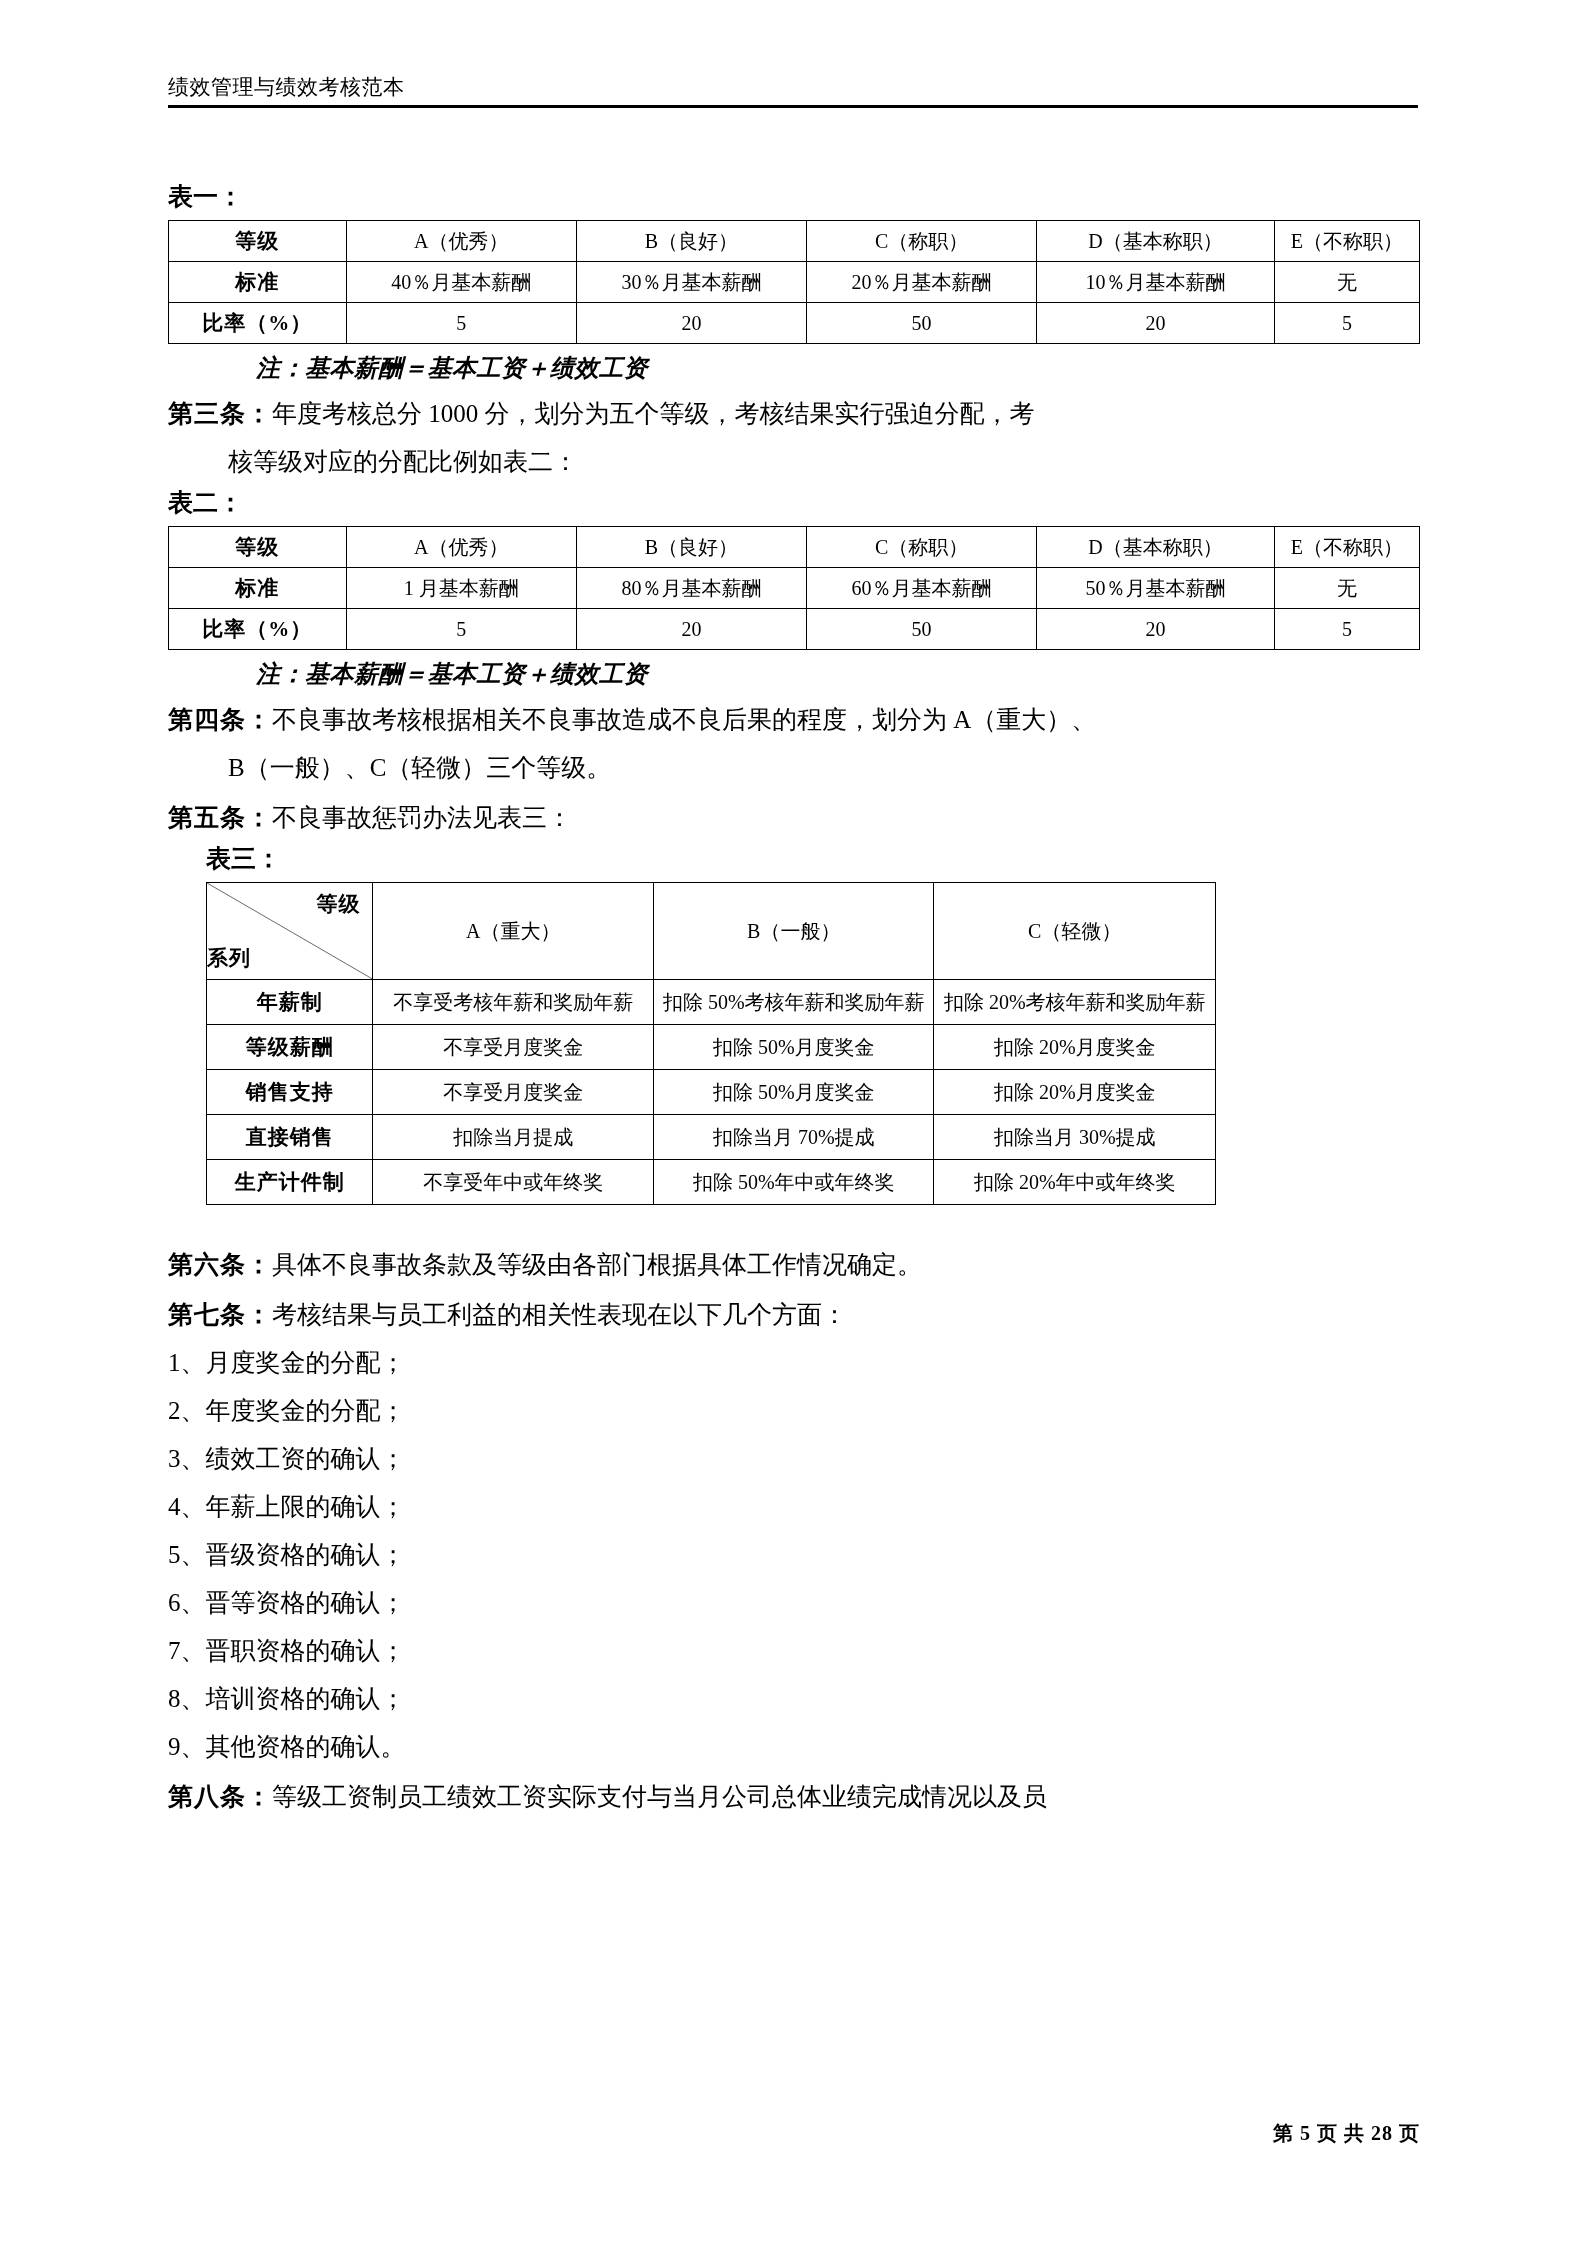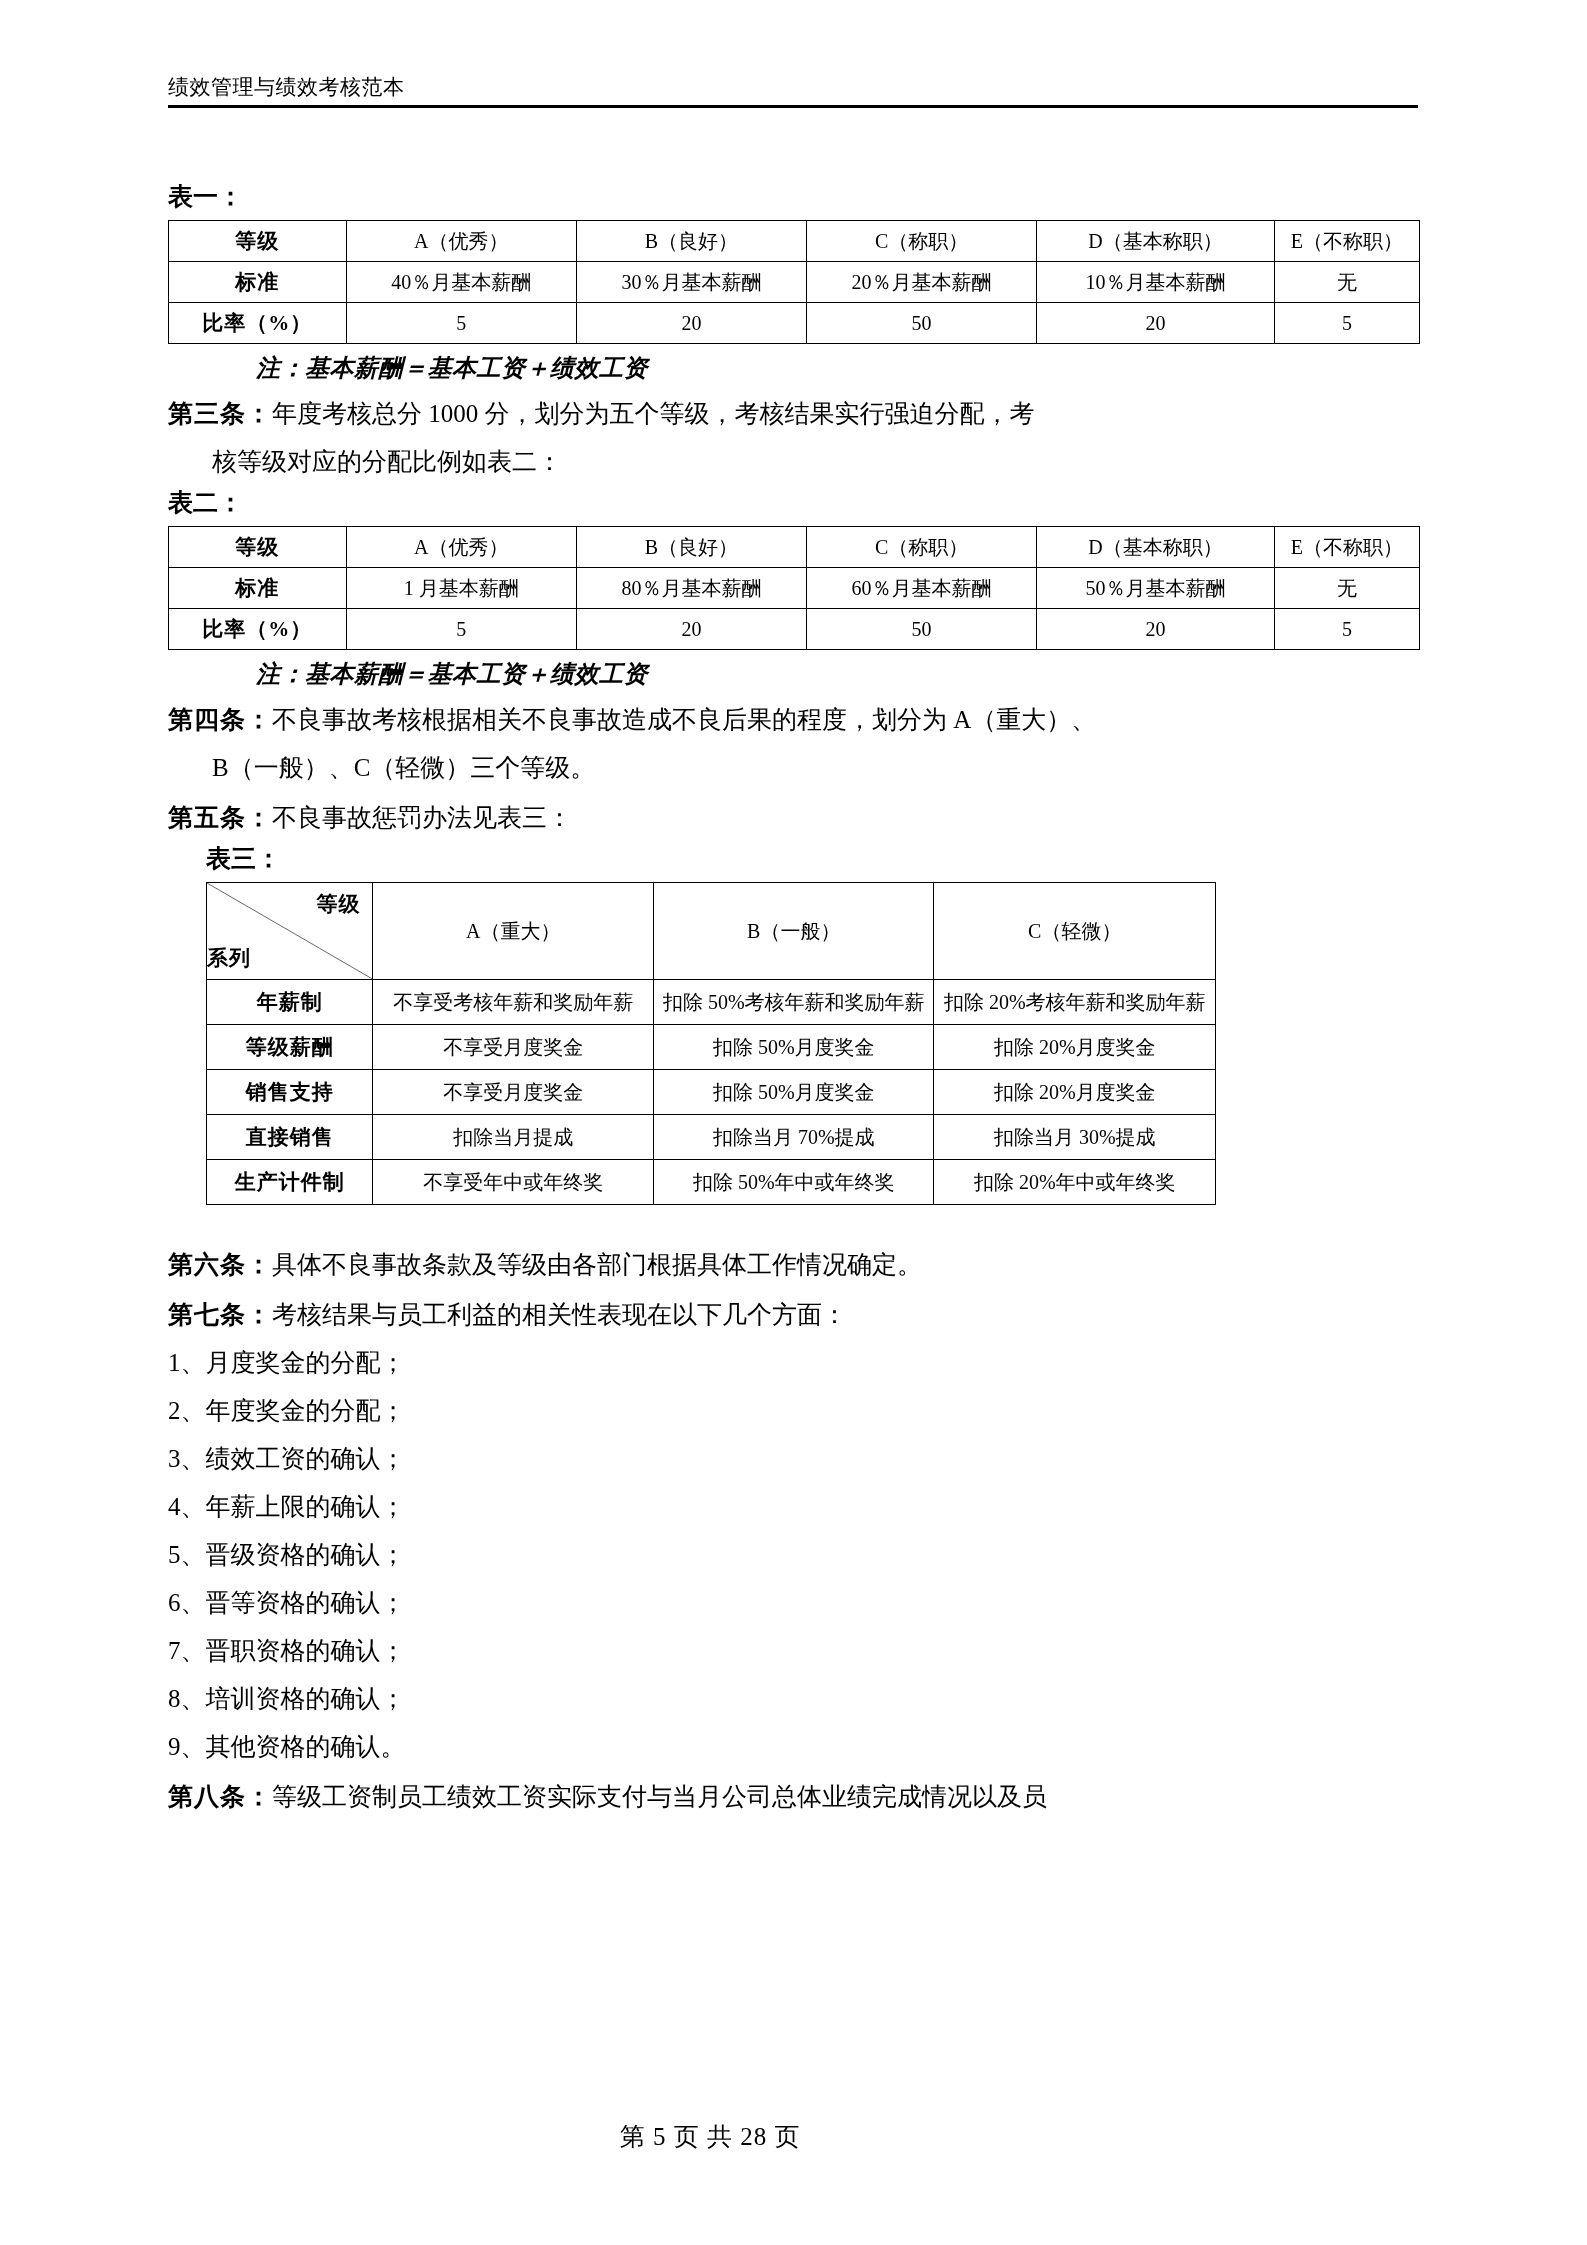--- a/index.html
+++ b/index.html
@@ -97,21 +97,21 @@
   }
   .article .num {
     font-weight: bold;
     letter-spacing: 1px;
   }
   .article .body {
     font-weight: normal;
   }
   .article .cont {
     display: block;
-    margin-left: 44px;
+    margin-left: 60px;
   }
 
   .list {
     margin: 0;
     padding: 0;
     list-style: none;
   }
   .list li {
     font-size: 25px;
     line-height: 48px;
@@ -166,23 +166,23 @@
     font-size: 21px;
     letter-spacing: 1px;
   }
 
   
   .footer {
     position: absolute;
     left: 0;
     top: 2120px;
     width: 1420px;
-    text-align: center;
-    font-size: 25px;
-    font-weight: normal;
+    text-align: right;
+    font-size: 20px;
+    font-weight: bold;
     letter-spacing: 1px;
   }
 </style>
 </head>
 <body>
 
 <div class="page">
 
   <div class="header">
     <div class="header-title">绩效管理与绩效考核范本</div>

